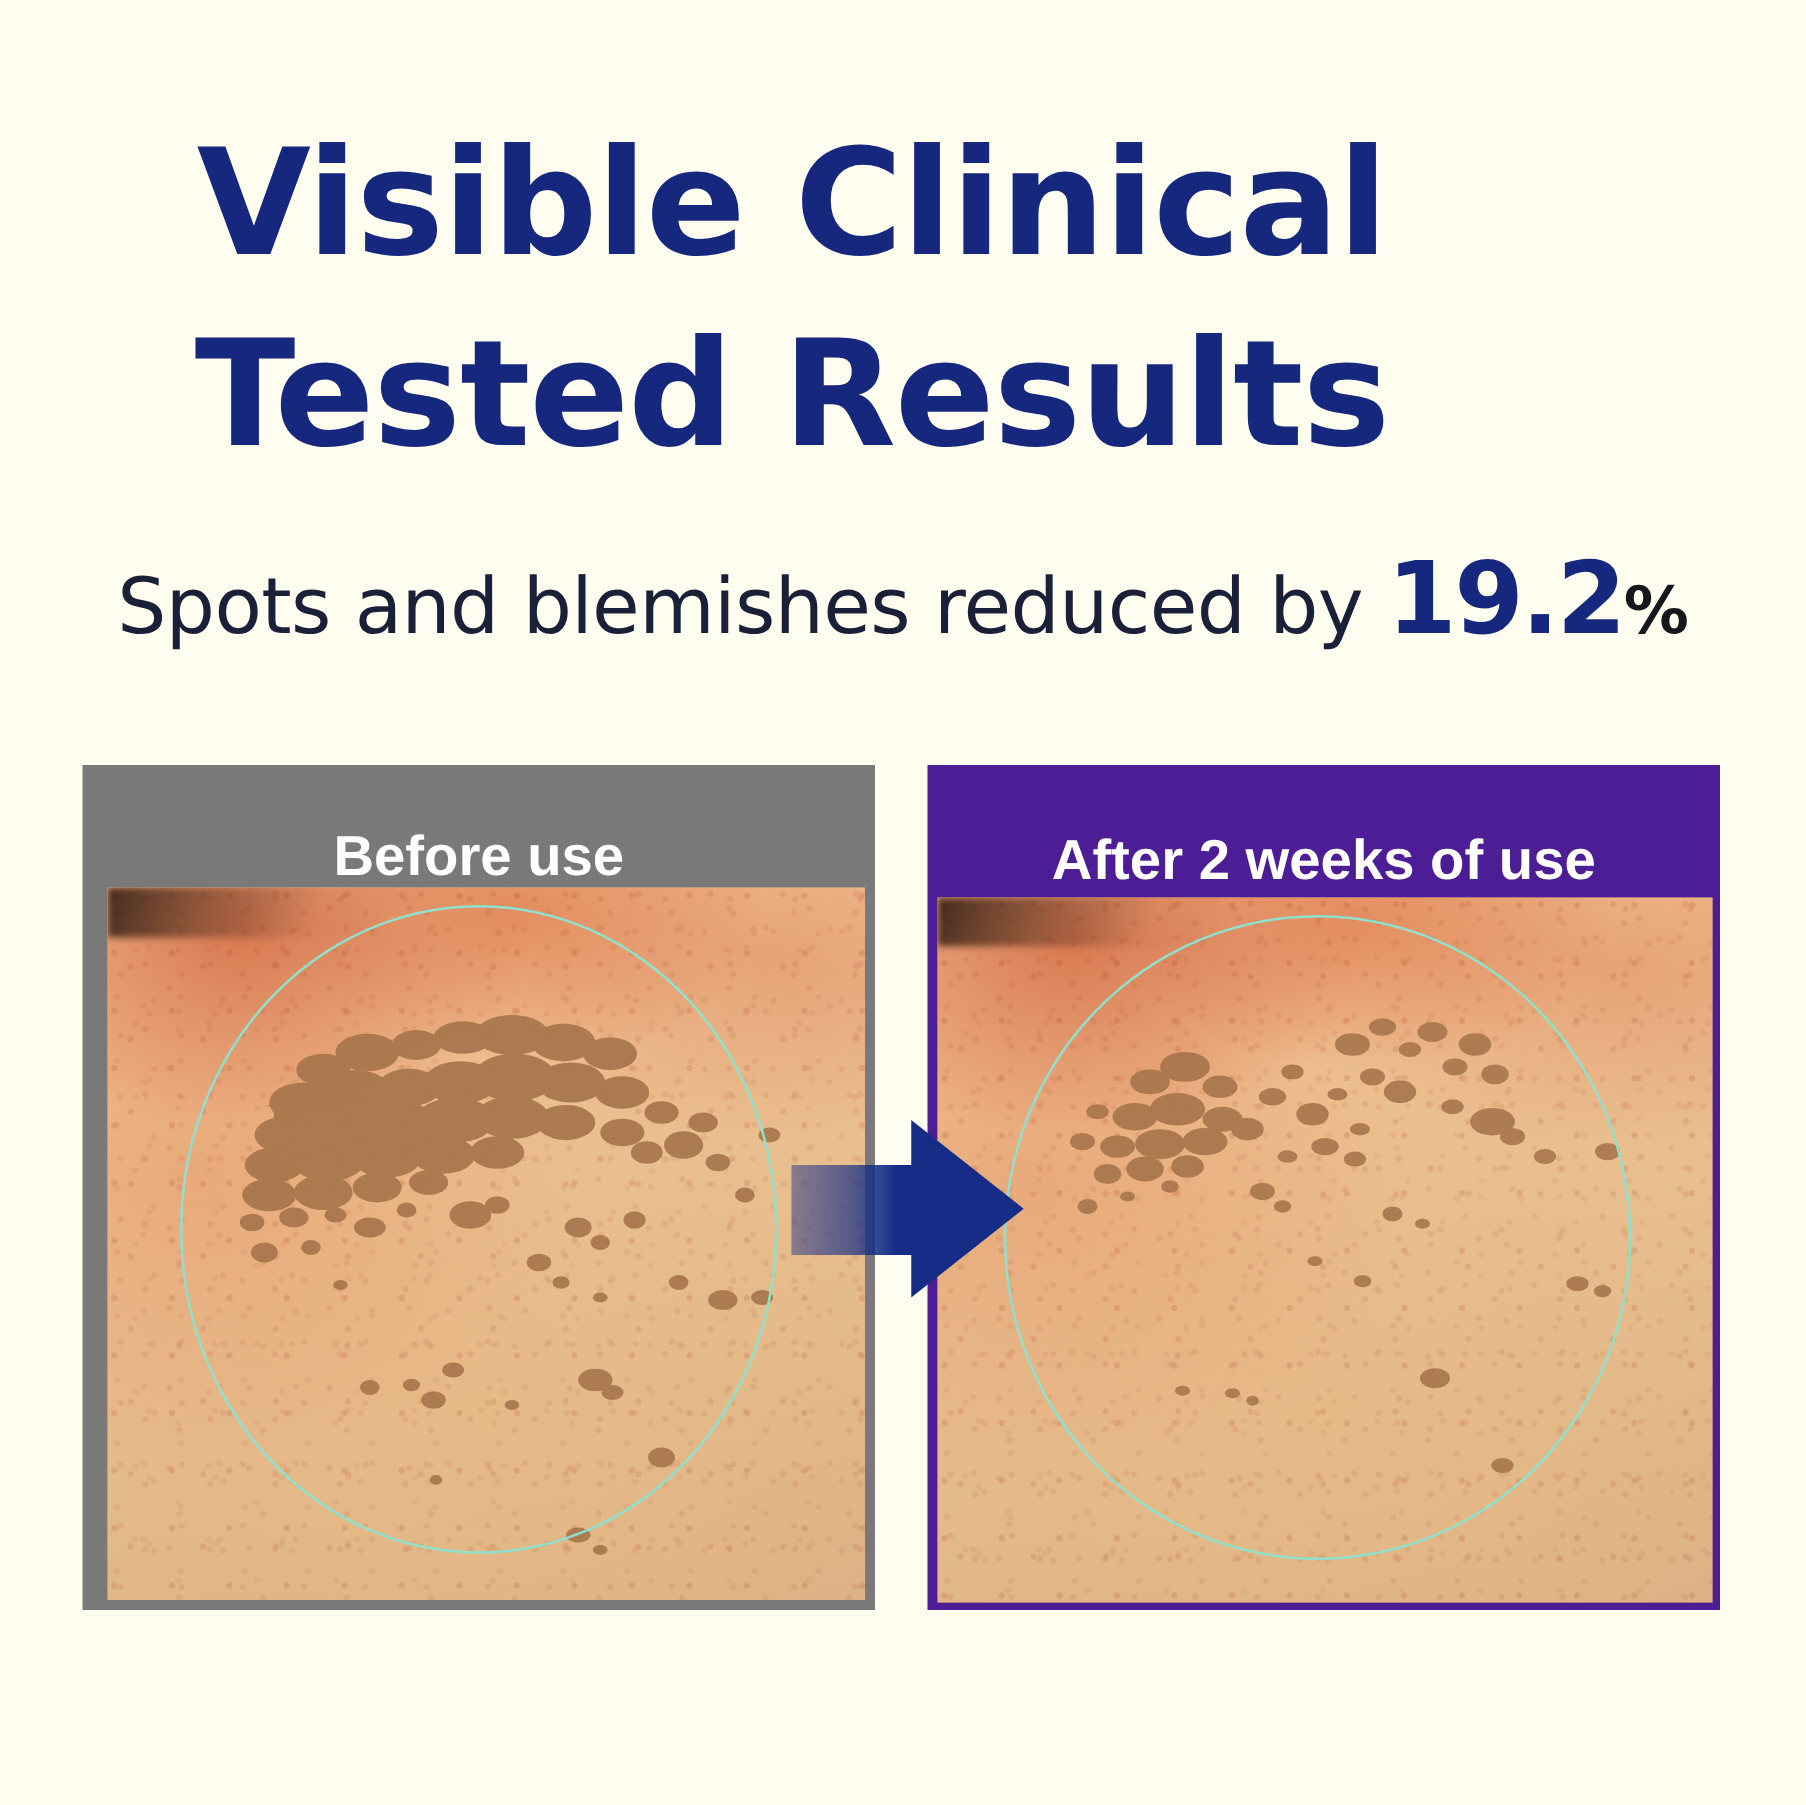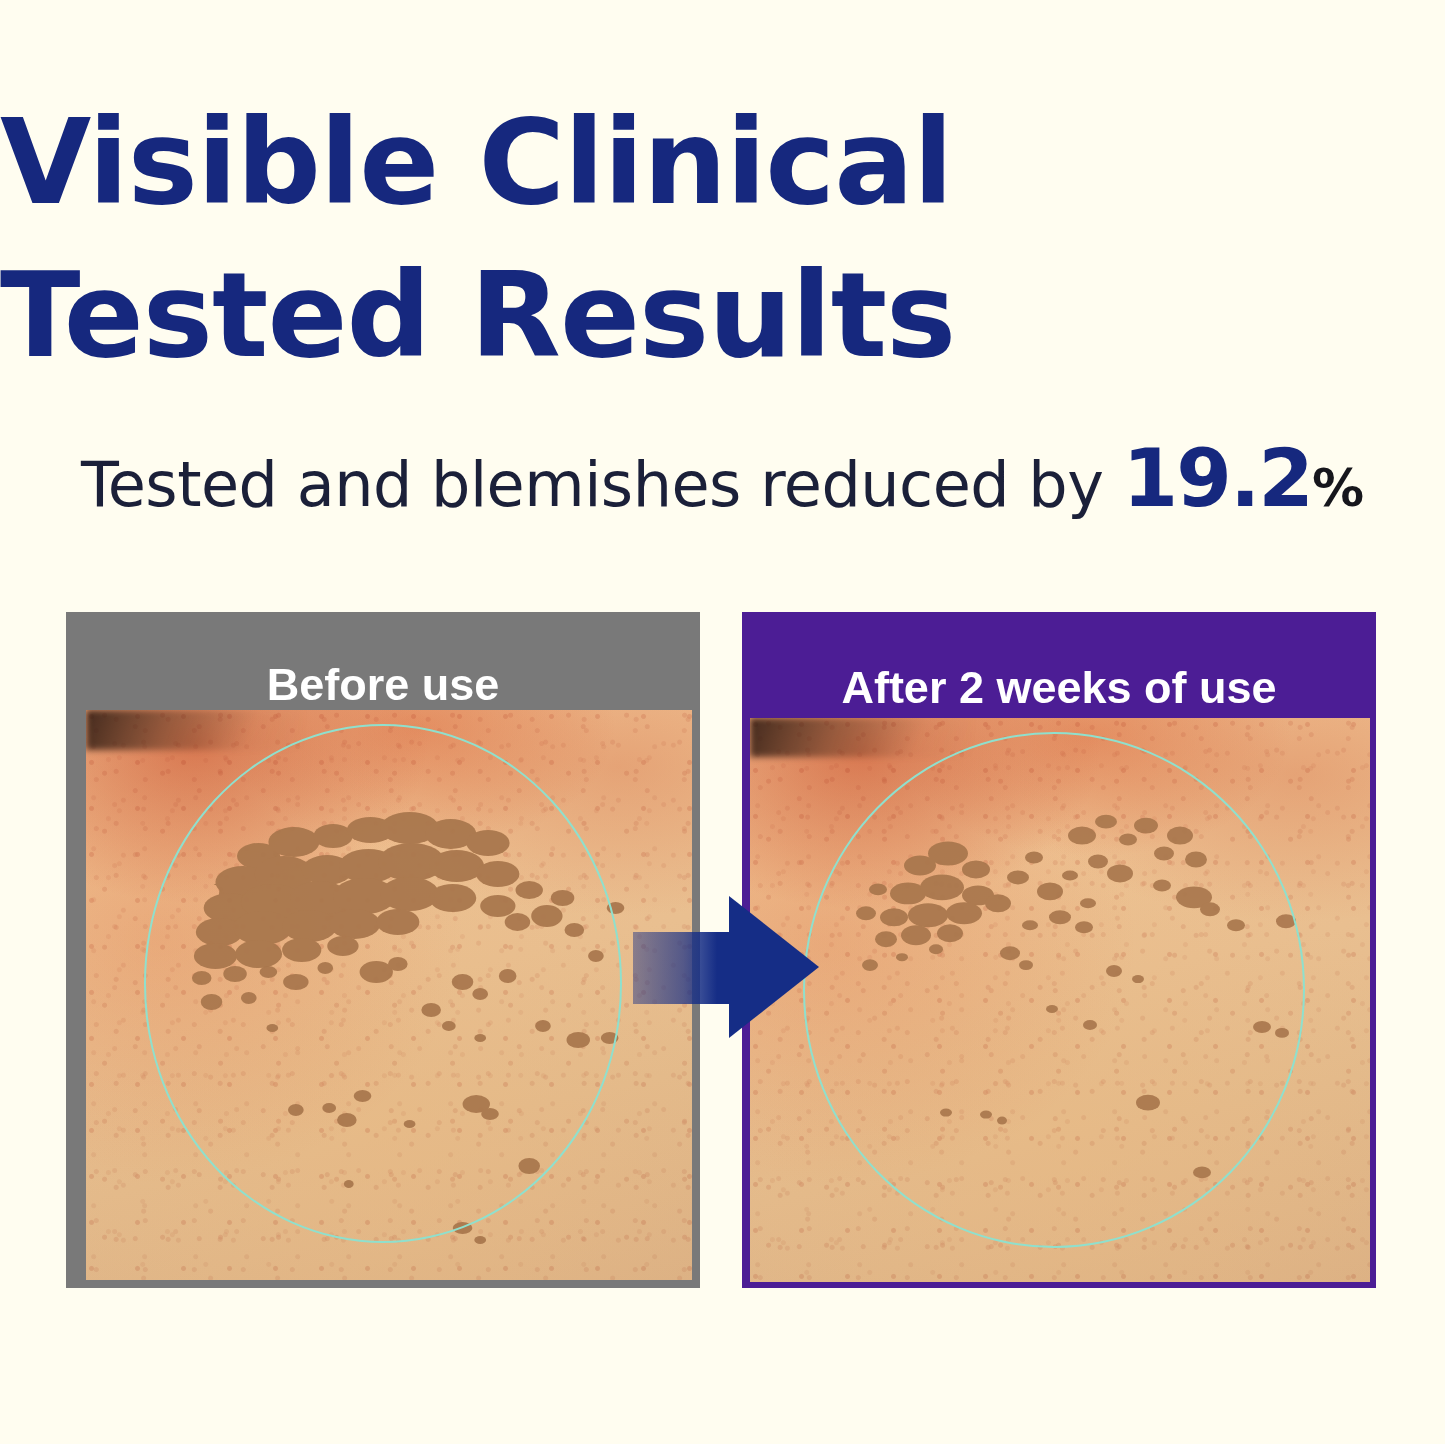--- a/index.html
+++ b/index.html
@@ -22,20 +22,21 @@
     height: 1444px;
     background: #fffdf0;
   }
 
   
   .headline {
     position: absolute;
     left: 0;
     top: 86px;
     width: 1267px;
+    text-align: center;
     color: #16287e;
     font-family: "DejaVu Sans", "Liberation Sans", sans-serif;
     font-weight: bold;
     font-size: 118px;
     line-height: 153px;
     letter-spacing: -1px;
     white-space: pre-line;
   }
 
   
@@ -203,21 +204,21 @@
 </style>
 </head>
 <body>
 
 <div id="stage">
 
   <div class="headline">Visible Clinical
 Tested Results</div>
 
   <div class="subtitle">
-    <span class="sub-text">Tested and blemishes reduced by </span><span class="sub-value">19.2</span><span class="sub-unit">%</span>
+    <span class="sub-text">Spots and blemishes reduced by </span><span class="sub-value">19.2</span><span class="sub-unit">%</span>
   </div>
 
   <div id="compare">
 
     <div class="panel panel-before">
       <div class="panel-label">Before use</div>
       <div class="photo">
         <div class="skin-base"></div>
         <div class="skin-noise"></div>
         <div class="skin-hairline"></div>

